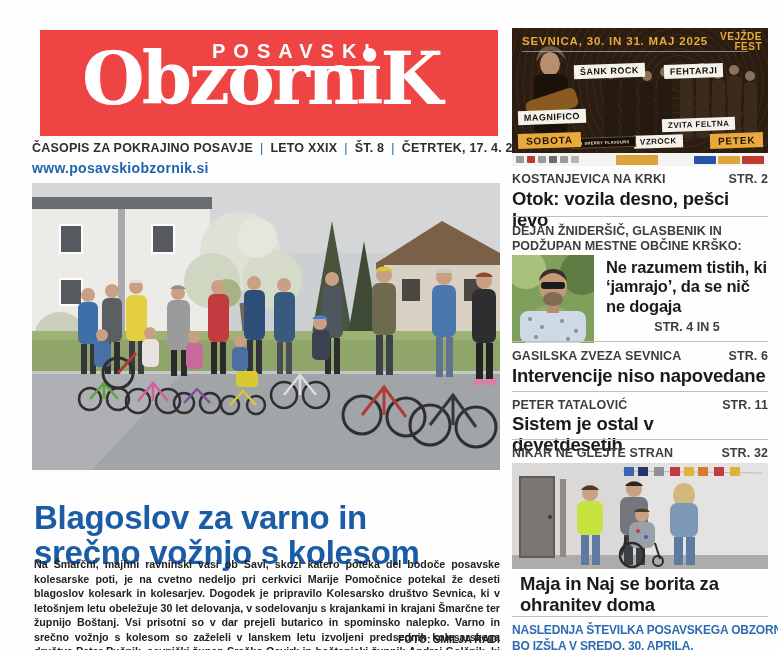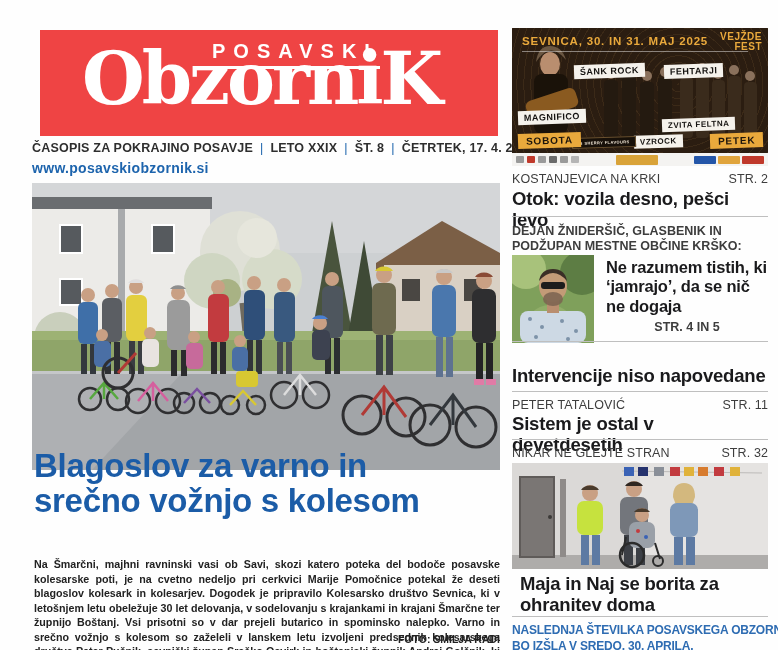--- a/index.html
+++ b/index.html
@@ -13,21 +13,21 @@
   .mast-kicker{position:absolute;left:170px;top:10px;color:#ffffff;font-weight:bold;font-size:20px;
     letter-spacing:8px;border-bottom:3px solid #ffffff;padding:0 2px 3px 2px;white-space:nowrap;}
   .tagline{position:absolute;left:32px;top:141px;width:466px;text-align:center;font-size:12.5px;
     font-weight:700;color:#2e2e2e;letter-spacing:0.2px;white-space:nowrap;}
   .tagline .pipe{color:#1d64ad;font-weight:400;padding:0 7px;}
   .website{position:absolute;left:32px;top:160px;width:466px;text-align:left;font-size:14px;
     font-weight:800;color:#1d64ad;letter-spacing:0.3px;}
 
   
   .lead-photo{position:absolute;left:32px;top:183px;width:468px;height:287px;overflow:hidden;background:#cdd0d2;}
-  .lead-headline{position:absolute;left:34px;top:448px;width:466px;color:#1b5ca7;font-weight:800;
+  .lead-headline{position:absolute;left:34px;top:500px;width:466px;color:#1b5ca7;font-weight:800;
     font-size:33px;line-height:1.07;letter-spacing:-0.3px;}
   .lead-body{position:absolute;left:34px;top:557px;width:466px;font-size:10.7px;line-height:1.36;
     font-weight:600;color:#222222;text-align:justify;}
   .lead-credit{position:absolute;left:34px;top:633px;width:466px;text-align:right;font-size:10.5px;
     font-weight:700;color:#222222;}
 
   
   .rightcol{position:absolute;left:512px;top:0;width:256px;height:650px;}
 
   
@@ -44,21 +44,21 @@
   .ad-strip{position:absolute;left:0;top:125px;width:256px;height:13px;background:#f4f3f1;
     display:flex;align-items:center;justify-content:space-between;padding:0 4px;box-sizing:border-box;}
   .strip-logos{display:flex;gap:3px;}
   .strip-logos span{display:block;width:8px;height:7px;background:#9a9a9a;border-radius:1px;}
   .strip-gold{width:42px;height:10px;background:#d9a339;border-radius:1px;}
   .strip-right{display:flex;gap:2px;}
   .strip-right span{display:block;width:22px;height:8px;border-radius:1px;}
 
   
   .kicker-row{position:absolute;left:0;width:256px;display:flex;justify-content:space-between;
-    font-size:12.5px;font-weight:400;color:#3d3d3d;letter-spacing:0.1px;}
+    font-size:12.5px;font-weight:700;color:#3d3d3d;letter-spacing:0.1px;}
   .t-headline{position:absolute;left:0;width:256px;font-size:18.5px;font-weight:800;color:#1a1a1c;
     letter-spacing:-0.2px;line-height:1.12;}
   .divider{position:absolute;left:0;width:256px;height:1px;background:#bfbfbf;}
   .t2-kicker{position:absolute;left:0;top:224px;width:256px;font-size:12.5px;font-weight:700;color:#3d3d3d;line-height:1.22;}
   .t2-photo{position:absolute;left:0;top:255px;width:82px;height:88px;overflow:hidden;background:#7fa05b;}
   .t2-quote{position:absolute;left:94px;top:258px;width:162px;font-size:16.5px;font-weight:800;color:#1a1a1c;line-height:1.18;letter-spacing:-0.2px;}
   .t2-page{position:absolute;left:94px;top:320px;width:162px;text-align:center;font-size:12.5px;font-weight:600;color:#3d3d3d;}
   .t5-photo{position:absolute;left:0;top:463px;width:256px;height:106px;overflow:hidden;background:#dbd9d7;}
   .t5-headline{position:absolute;left:8px;top:573px;width:256px;font-size:18.5px;font-weight:800;color:#1a1a1c;line-height:1.14;letter-spacing:-0.2px;}
   .footer-note{position:absolute;left:0;top:622px;width:256px;font-size:12px;font-weight:800;color:#2e6cb2;line-height:1.35;letter-spacing:-0.2px;}
@@ -318,20 +318,24 @@
         <ellipse cx="41" cy="31" rx="14" ry="16" fill="#c39b77"></ellipse>
         <path d="M27 26 q14 -16 28 0 q-2 -12 -14 -12 q-12 0 -14 12z" fill="#3a2e26"></path>
         <ellipse cx="41" cy="44" rx="10" ry="7" fill="#7a6350" opacity="0.85"></ellipse>
         <rect x="29" y="27" width="24" height="7" rx="3" fill="#1c1c1c"></rect>
       </svg>
     </div>
     <div class="t2-quote">Ne razumem tistih, ki ‘jamrajo’, da se nič ne dogaja</div>
     <div class="t2-page">STR. 4 IN 5</div>
     <div class="divider" style="top:341px"></div>
 
+    <div class="kicker-row" style="top:349px">
+      <span>GASILSKA ZVEZA SEVNICA</span>
+      <span>STR. 6</span>
+    </div>
     <div class="t-headline" style="top:366px">Intervencije niso napovedane</div>
     <div class="divider" style="top:391px"></div>
 
     <div class="kicker-row" style="top:398px">
       <span>PETER TATALOVIĆ</span>
       <span>STR. 11</span>
     </div>
     <div class="t-headline" style="top:414px">Sistem je ostal v devetdesetih</div>
     <div class="divider" style="top:439px"></div>
 

